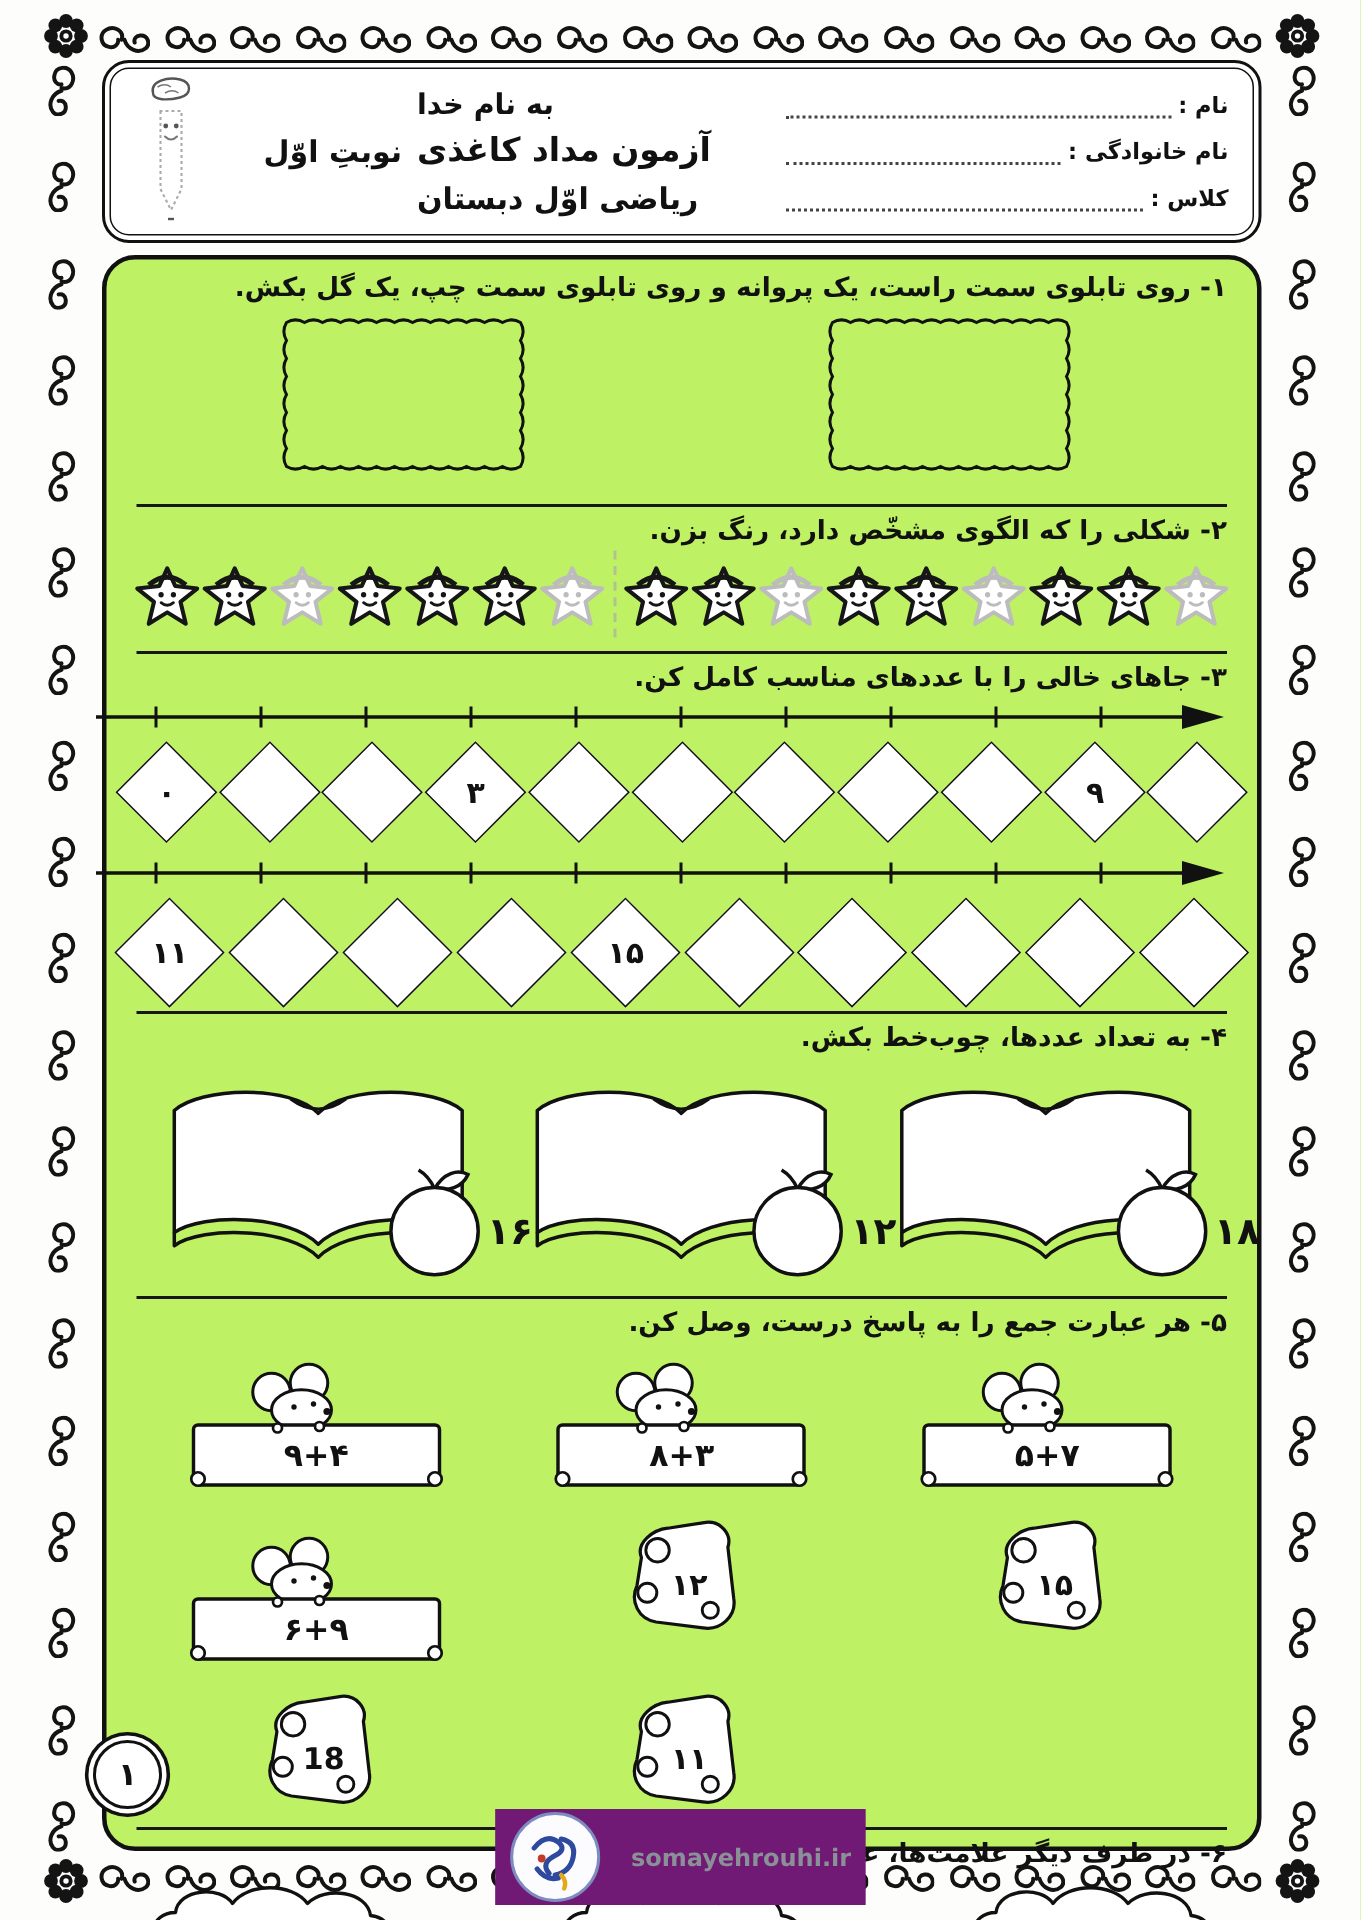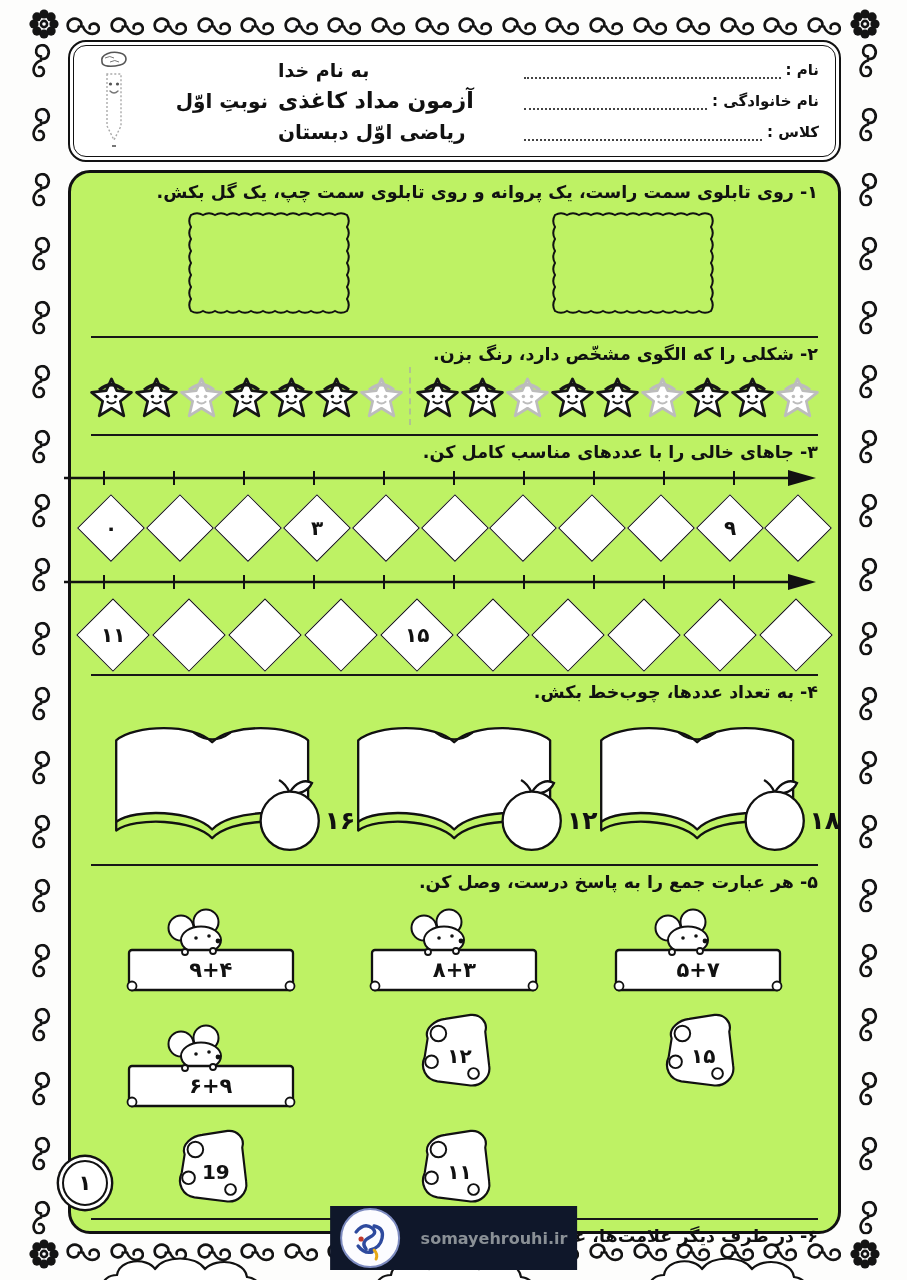--- a/index.html
+++ b/index.html
@@ -73,21 +73,21 @@
   
   .clouds{display:flex;justify-content:space-between;padding:0 2px 2px;direction:ltr;}
   .cloud{position:relative;width:184px;height:96px;}
   .cltxt{position:absolute;inset:0;display:flex;align-items:center;justify-content:center;
     font-size:22px;font-weight:700;direction:ltr;letter-spacing:2px;}
   
   .pagenum{position:absolute;left:62px;bottom:74px;width:42px;height:42px;background:#fff;
     border:2.4px solid #111;border-radius:50%;box-shadow:0 0 0 3px #fff,0 0 0 5.4px #111;
     display:flex;align-items:center;justify-content:center;font-size:21px;font-weight:700;z-index:6;}
   .sitebadge{position:absolute;left:50%;transform:translateX(-50%);bottom:10px;z-index:6;
-    display:flex;align-items:center;gap:21px;background:#0f172a;padding:2px 10px;direction:ltr;}
+    display:flex;align-items:center;gap:21px;background:#701a75;padding:2px 10px;direction:ltr;}
   .logo-circle{width:56px;height:56px;border-radius:50%;border:2px solid #7d8bc0;background:#fcfcff;
     display:flex;align-items:center;justify-content:center;overflow:hidden;}
   .site-text{font-size:16px;font-weight:700;color:#8a9096;}
   .hidden-defs{position:absolute;width:0;height:0;overflow:hidden;}
 </style>
 </head>
 <body>
 
 <svg class="hidden-defs" aria-hidden="true">
   <defs>
@@ -679,21 +679,21 @@
         <div class="ccell">
     <svg class="shape" viewBox="0 0 86 86">
             <use href="#sym-cheese"></use>
           </svg>
     <span class="chtxt">۱۵</span>
         </div>
         <div class="ccell">
     <svg class="shape" viewBox="0 0 86 86">
             <use href="#sym-cheese"></use>
           </svg>
-    <span class="chtxt">19</span>
+    <span class="chtxt">18</span>
         </div>
         <div class="ccell">
     <svg class="shape" viewBox="0 0 86 86">
             <use href="#sym-cheese"></use>
           </svg>
     <span class="chtxt">۱۱</span>
         </div>
       </div>
   </div>
   <div class="sep"></div>

